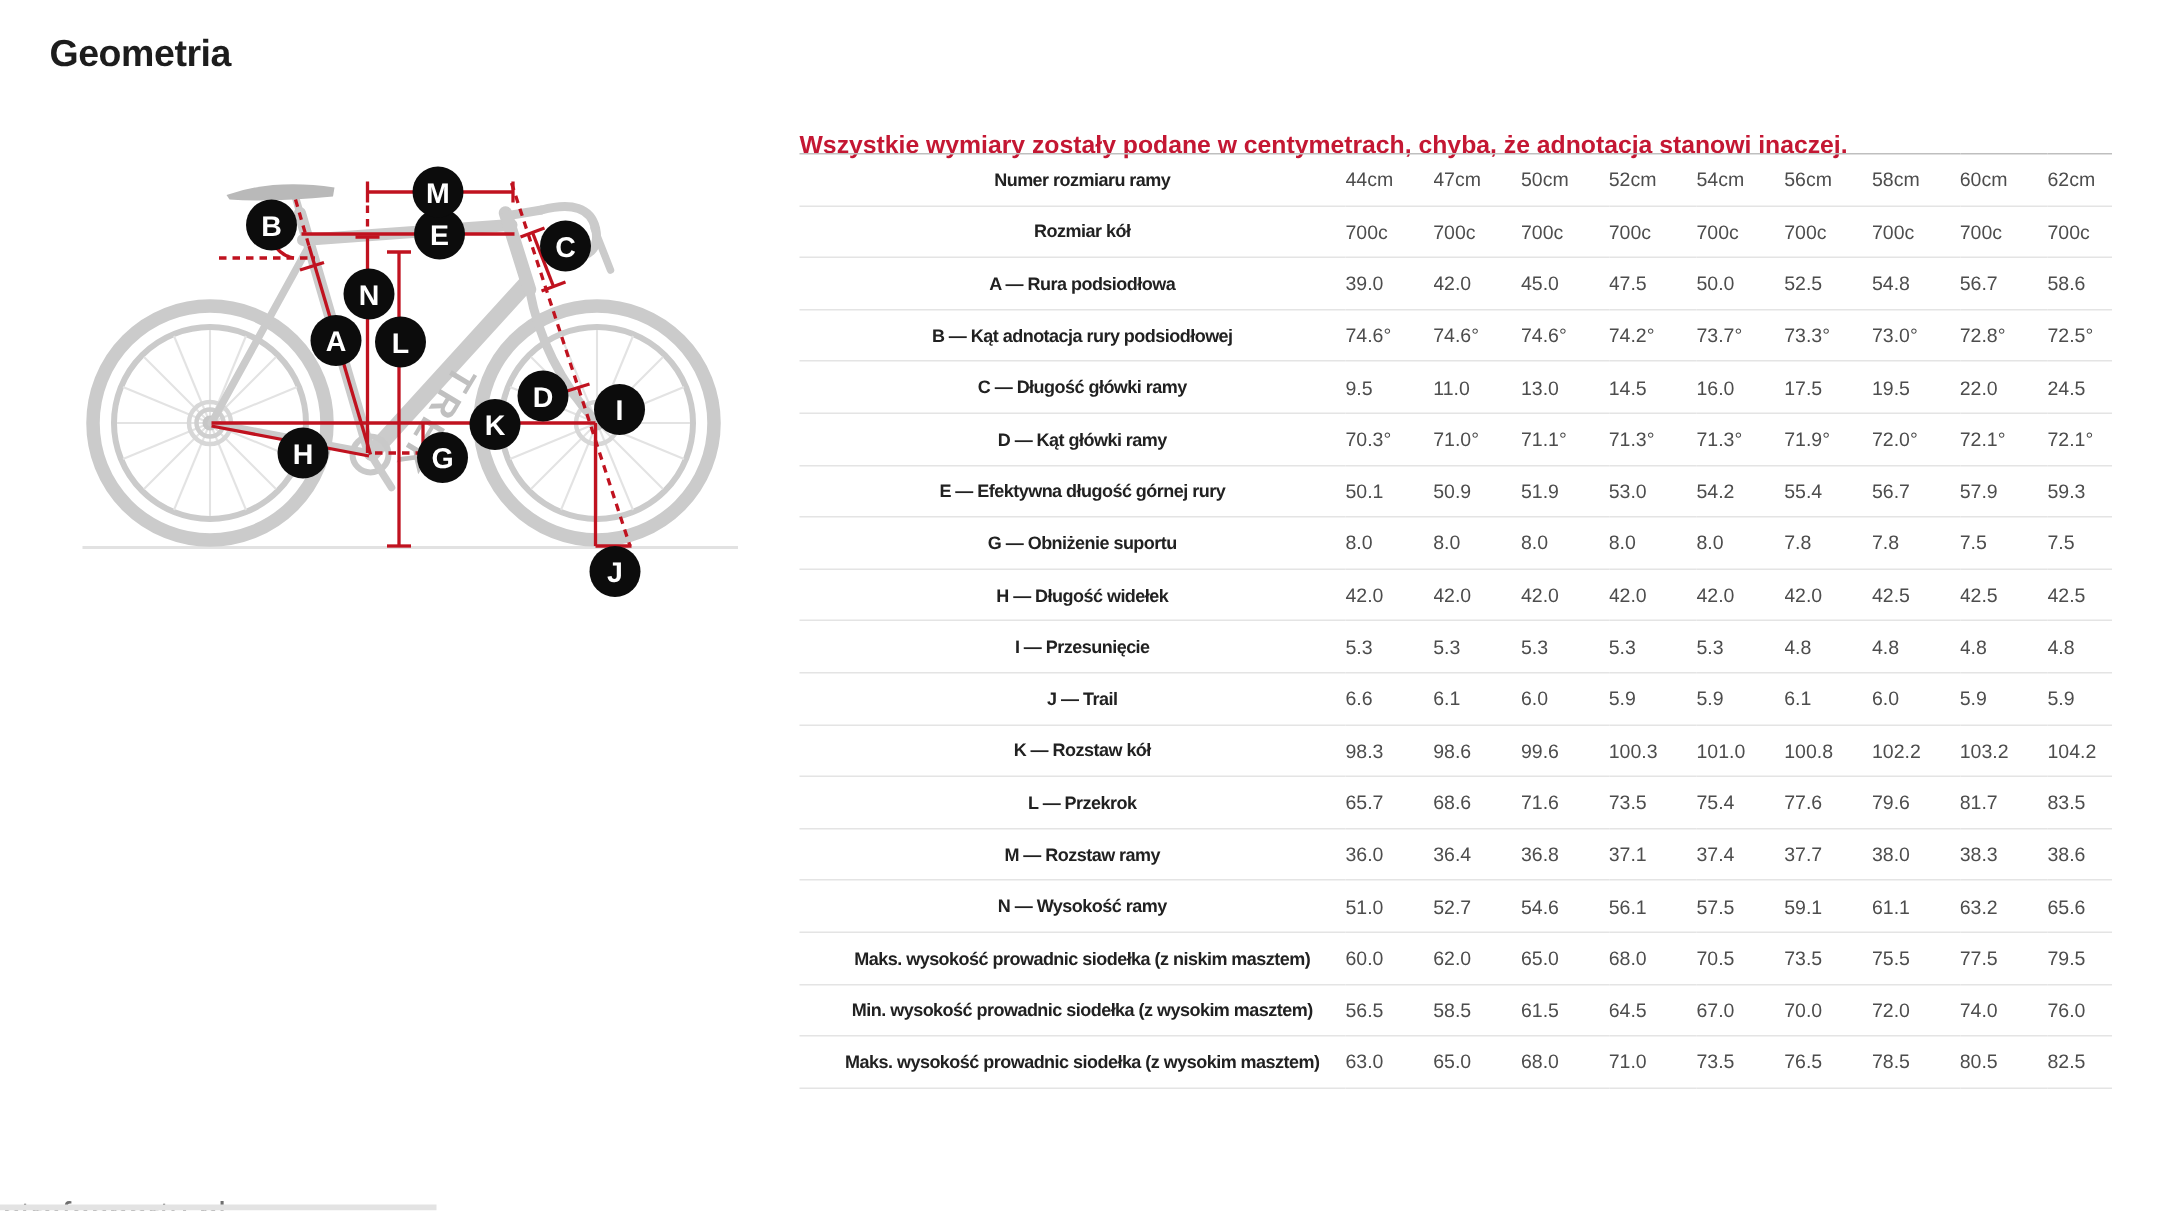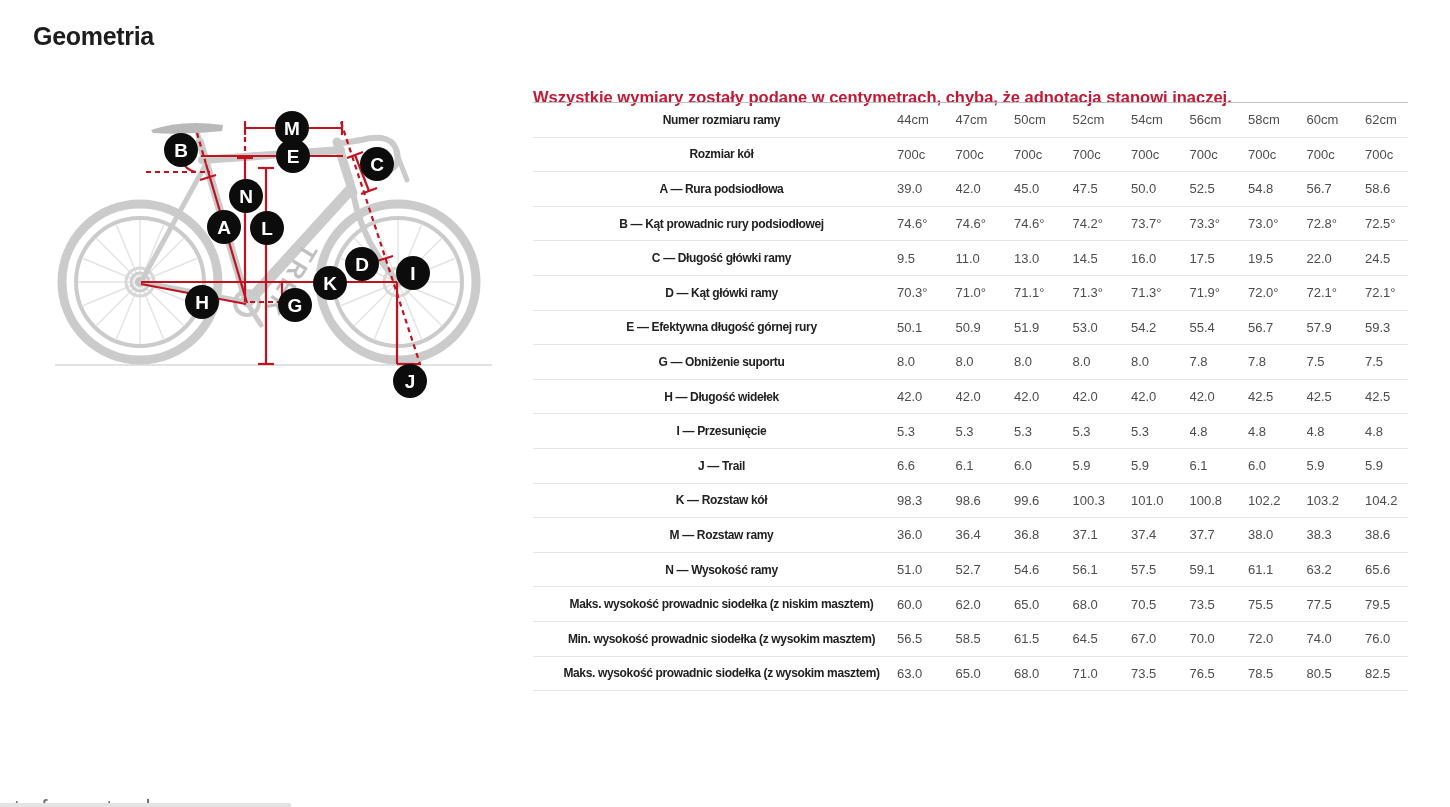--- a/index.html
+++ b/index.html
@@ -260,21 +260,21 @@
         <td class="val">42.0</td>
         <td class="val">45.0</td>
         <td class="val">47.5</td>
         <td class="val">50.0</td>
         <td class="val">52.5</td>
         <td class="val">54.8</td>
         <td class="val">56.7</td>
         <td class="val">58.6</td>
       </tr>
       <tr>
-        <td class="lbl">B — Kąt prowadnic rury podsiodłowej</td>
+        <td class="lbl">B — Kąt adnotacja rury podsiodłowej</td>
         <td class="val">74.6°</td>
         <td class="val">74.6°</td>
         <td class="val">74.6°</td>
         <td class="val">74.2°</td>
         <td class="val">73.7°</td>
         <td class="val">73.3°</td>
         <td class="val">73.0°</td>
         <td class="val">72.8°</td>
         <td class="val">72.5°</td>
       </tr>
@@ -368,20 +368,32 @@
         <td class="val">98.6</td>
         <td class="val">99.6</td>
         <td class="val">100.3</td>
         <td class="val">101.0</td>
         <td class="val">100.8</td>
         <td class="val">102.2</td>
         <td class="val">103.2</td>
         <td class="val">104.2</td>
       </tr>
       <tr>
+        <td class="lbl">L — Przekrok</td>
+        <td class="val">65.7</td>
+        <td class="val">68.6</td>
+        <td class="val">71.6</td>
+        <td class="val">73.5</td>
+        <td class="val">75.4</td>
+        <td class="val">77.6</td>
+        <td class="val">79.6</td>
+        <td class="val">81.7</td>
+        <td class="val">83.5</td>
+      </tr>
+      <tr>
         <td class="lbl">M — Rozstaw ramy</td>
         <td class="val">36.0</td>
         <td class="val">36.4</td>
         <td class="val">36.8</td>
         <td class="val">37.1</td>
         <td class="val">37.4</td>
         <td class="val">37.7</td>
         <td class="val">38.0</td>
         <td class="val">38.3</td>
         <td class="val">38.6</td>

